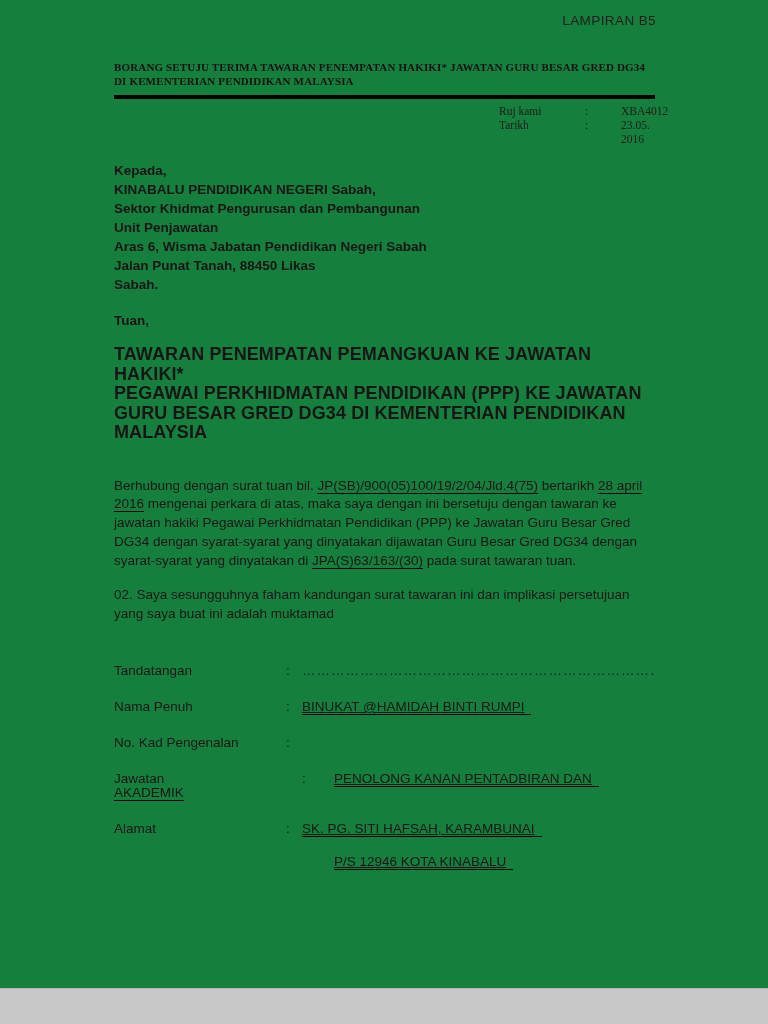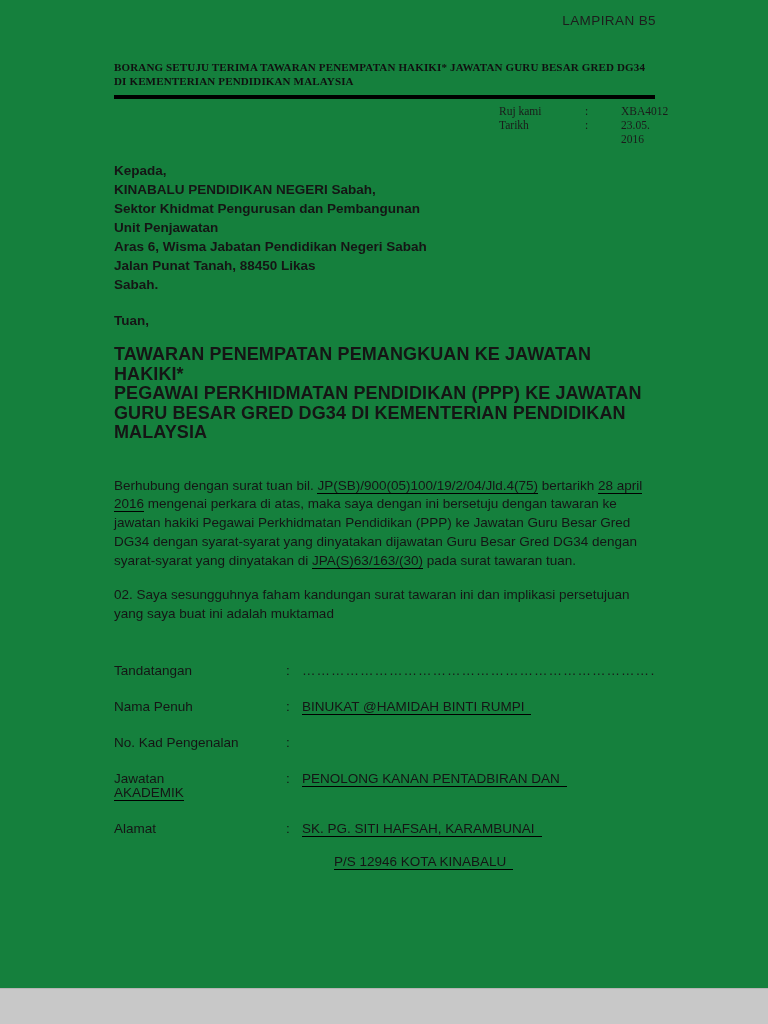--- a/index.html
+++ b/index.html
@@ -35,21 +35,21 @@
   .ref-colon { width:12px; flex:none; }
 
   .recipient { margin-top:15px; font-weight:bold; font-size:13.5px; line-height:19px; }
   .salutation { margin-top:17px; font-weight:bold; font-size:13.5px; line-height:19px; }
   .subject { margin-top:15px; font-weight:bold; font-size:18px; line-height:19.5px; letter-spacing:0.1px; }
 
   .para { font-size:13.5px; line-height:18.8px; }
   .para-1 { margin-top:34px; }
   .para-2 { margin-top:16px; }
   .u { border-bottom:1.2px solid #000; }
-  .u-pad { padding-right:7px; }
+  .u-pad { padding-right:7px;text-decoration:underline; }
 
   .form-section { margin-top:37px; font-size:13.5px; line-height:19px; }
   .f-row { display:flex; margin-bottom:17px; }
   .f-label { width:172px; flex:none; }
   .f-colon { width:16px; flex:none; }
   .f-value { flex:1; }
   .dots { letter-spacing:1px; white-space:nowrap; overflow:hidden; color:#1a1a1a; }
   .second-line { margin-top:-5px; margin-bottom:17px; }
   .indent-line { margin-left:220px; margin-top:-1px; margin-bottom:17px; }
 
@@ -124,21 +124,21 @@
         <span class="f-label">Nama Penuh</span>
         <span class="f-colon">:</span>
         <span class="f-value"><span class="u u-pad">BINUKAT @HAMIDAH BINTI RUMPI</span></span>
       </div>
 
       <div class="f-row">
         <span class="f-label">No. Kad Pengenalan</span>
         <span class="f-colon">:</span>
       </div>
 
-      <div class="f-row" style="margin-bottom:0;">
+      <div class="f-row" style="margin-bottom:0;gap:16px;">
         <span class="f-label">Jawatan</span>
         <span class="f-colon">:</span>
         <span class="f-value"><span class="u u-pad">PENOLONG KANAN PENTADBIRAN DAN</span></span>
       </div>
       <div class="second-line">
         <span class="u">AKADEMIK</span>
       </div>
 
       <div class="f-row" style="margin-bottom:0;">
         <span class="f-label">Alamat</span>

